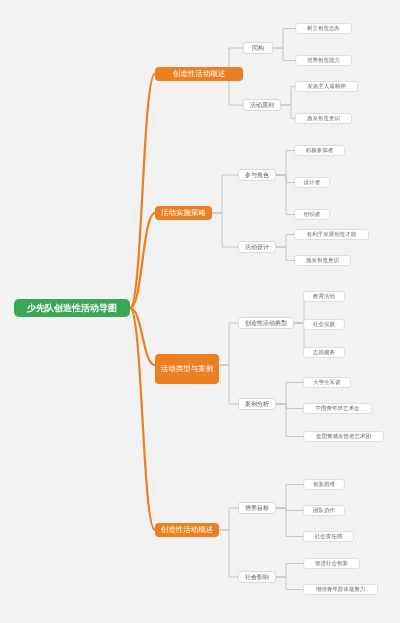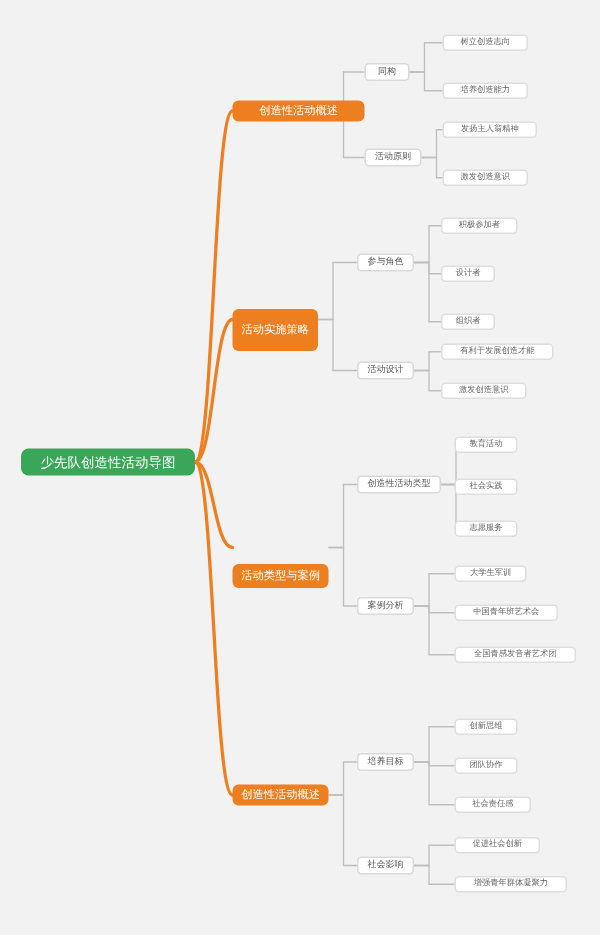--- a/index.html
+++ b/index.html
@@ -35,21 +35,21 @@
     white-space: nowrap;
     line-height: 1.15;
   }
   .node-root {
     background: #3aa758;
     color: #ffffff;
     border-radius: 5px;
     font-size: 9px;
     padding: 0 6px;
     height: 18px;
-    font-weight: normal;
+    font-weight: bold;
   }
   .node-l1 {
     background: #ee7f20;
     color: #ffffff;
     border-radius: 4px;
     font-size: 7.5px;
     padding: 0 5px;
     height: 14px;
   }
   .node-l2 {
@@ -109,29 +109,29 @@
       <path d="M 276 577 L 286 577 L 286 563.5 L 303 563.5" fill="none" stroke="#bfbfbf" stroke-width="0.9"></path>
       <path d="M 276 577 L 286 577 L 286 589.5 L 303 589.5" fill="none" stroke="#bfbfbf" stroke-width="0.9"></path>
     </svg>
 <div class="node node-l1" style="left: 155px; top: 67px; width: 88px; height: 14px;">创造性活动概述</div>
     <div class="node node-l2" style="left: 243px; top: 42px; width: 30px; height: 12px;">同构</div>
     <div class="node node-l3" style="left: 295px; top: 23px; width: 57px; height: 11px;">树立创造志向</div>
     <div class="node node-l3" style="left: 295px; top: 55px; width: 57px; height: 11px;">培养创造能力</div>
     <div class="node node-l2" style="left: 243px; top: 99px; width: 38px; height: 12px;">活动原则</div>
     <div class="node node-l3" style="left: 295px; top: 81px; width: 63px; height: 11px;">发扬主人翁精神</div>
     <div class="node node-l3" style="left: 295px; top: 113px; width: 57px; height: 11px;">激发创造意识</div>
-    <div class="node node-l1" style="left: 155px; top: 206px; width: 57px; height: 28px;">活动实施策略</div>
+    <div class="node node-l1" style="left: 155px; top: 206px; width: 57px; height: 14px;">活动实施策略</div>
     <div class="node node-l2" style="left: 238px; top: 169px; width: 38px; height: 12px;">参与角色</div>
     <div class="node node-l3" style="left: 294px; top: 145px; width: 51px; height: 11px;">积极参加者</div>
     <div class="node node-l3" style="left: 294px; top: 177px; width: 36px; height: 11px;">设计者</div>
     <div class="node node-l3" style="left: 294px; top: 209px; width: 36px; height: 11px;">组织者</div>
     <div class="node node-l2" style="left: 238px; top: 241px; width: 38px; height: 12px;">活动设计</div>
     <div class="node node-l3" style="left: 294px; top: 229px; width: 75px; height: 11px;">有利于发展创造才能</div>
     <div class="node node-l3" style="left: 294px; top: 255px; width: 57px; height: 11px;">激发创造意识</div>
-    <div class="node node-l1" style="left: 155px; top: 376px; width: 64px; height: 16px; text-align: center;">活动类型与案例</div>
+    <div class="node node-l1" style="left: 155px; top: 354px; width: 64px; height: 30px; text-align: center;">活动类型与案例</div>
     <div class="node node-l2" style="left: 238px; top: 317px; width: 56px; height: 12px;">创造性活动类型</div>
     <div class="node node-l3" style="left: 303px; top: 291px; width: 42px; height: 11px;">教育活动</div>
     <div class="node node-l3" style="left: 303px; top: 319px; width: 42px; height: 11px;">社会实践</div>
     <div class="node node-l3" style="left: 303px; top: 347px; width: 42px; height: 11px;">志愿服务</div>
     <div class="node node-l2" style="left: 238px; top: 398px; width: 38px; height: 12px;">案例分析</div>
     <div class="node node-l3" style="left: 303px; top: 377px; width: 48px; height: 11px;">大学生军训</div>
     <div class="node node-l3" style="left: 303px; top: 403px; width: 69px; height: 11px;">中国青年班艺术会</div>
     <div class="node node-l3" style="left: 303px; top: 431px; width: 81px; height: 11px;">全国青感发音者艺术团</div>
     <div class="node node-l1" style="left: 155px; top: 523px; width: 64px; height: 14px;">创造性活动概述</div>
     <div class="node node-l2" style="left: 238px; top: 502px; width: 38px; height: 12px;">培养目标</div>

